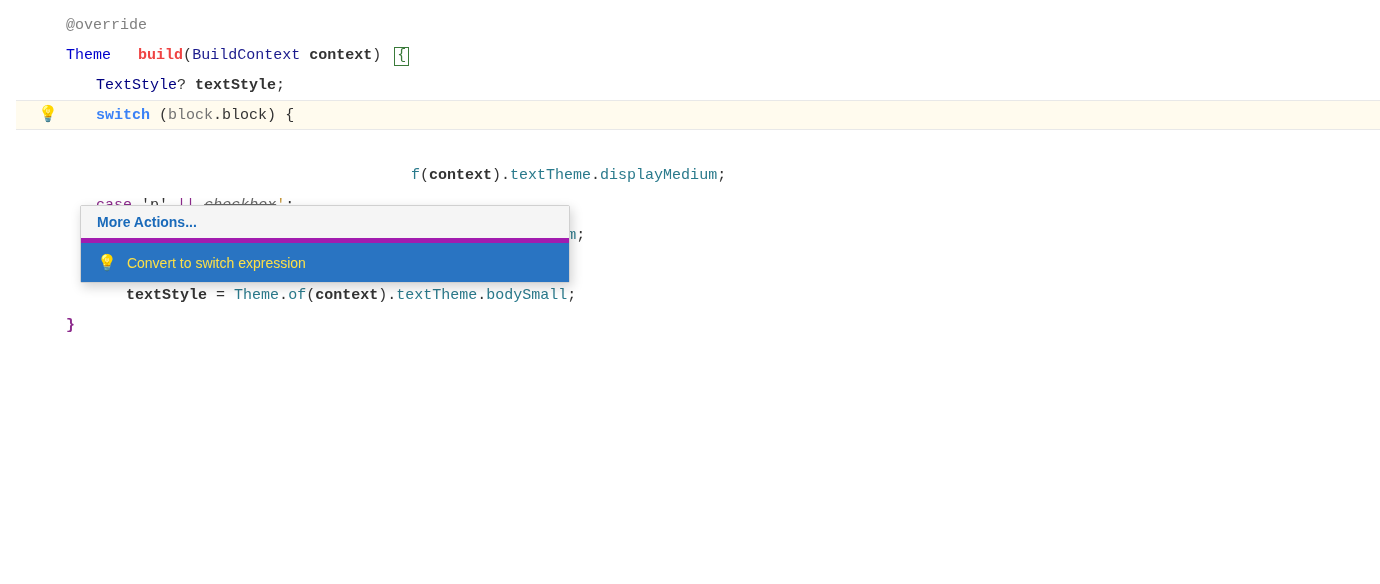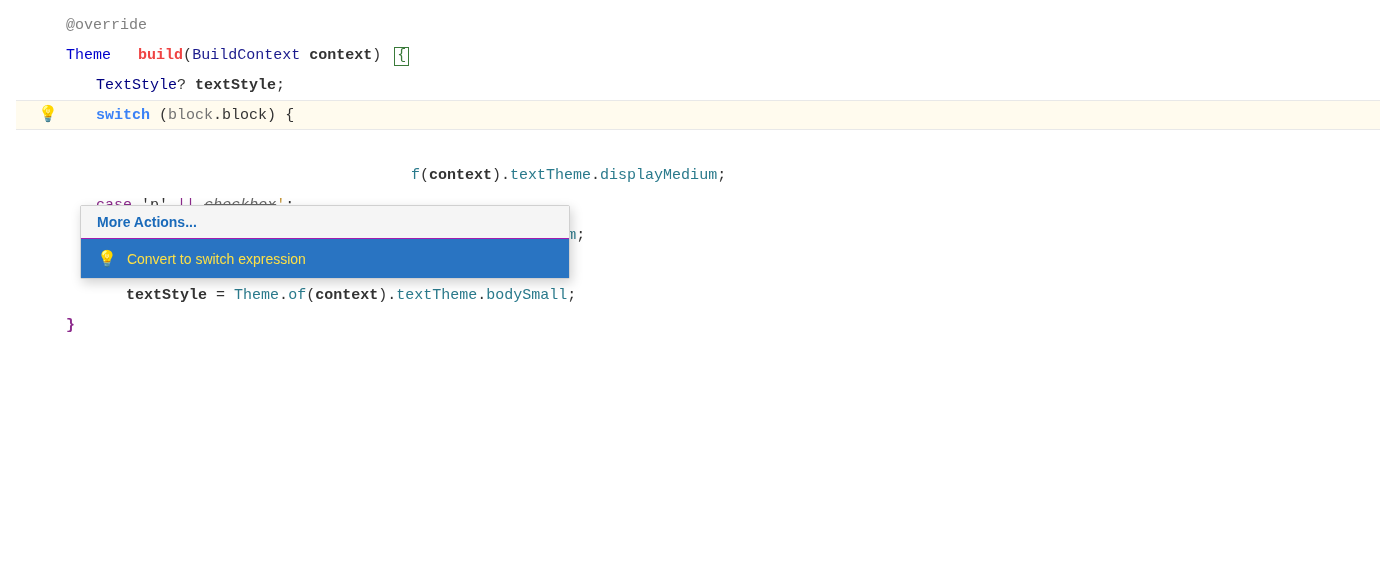--- a/index.html
+++ b/index.html
@@ -103,21 +103,21 @@
       border-radius: 2px;
     }
 
     .context-menu-header {
       padding: 8px 16px;
       font-family: -apple-system, BlinkMacSystemFont, 'Segoe UI', sans-serif;
       font-size: 14px;
       font-weight: 600;
       color: #1a6aba;
       background: #f5f5f5;
-      border-bottom: 1px solid #a21caf;
+      border-bottom: 5px solid #a21caf;
       cursor: pointer;
     }
 
     .context-menu-item {
       display: flex;
       align-items: center;
       padding: 10px 16px;
       font-family: -apple-system, BlinkMacSystemFont, 'Segoe UI', sans-serif;
       font-size: 14px;
       background: #2974c2;

